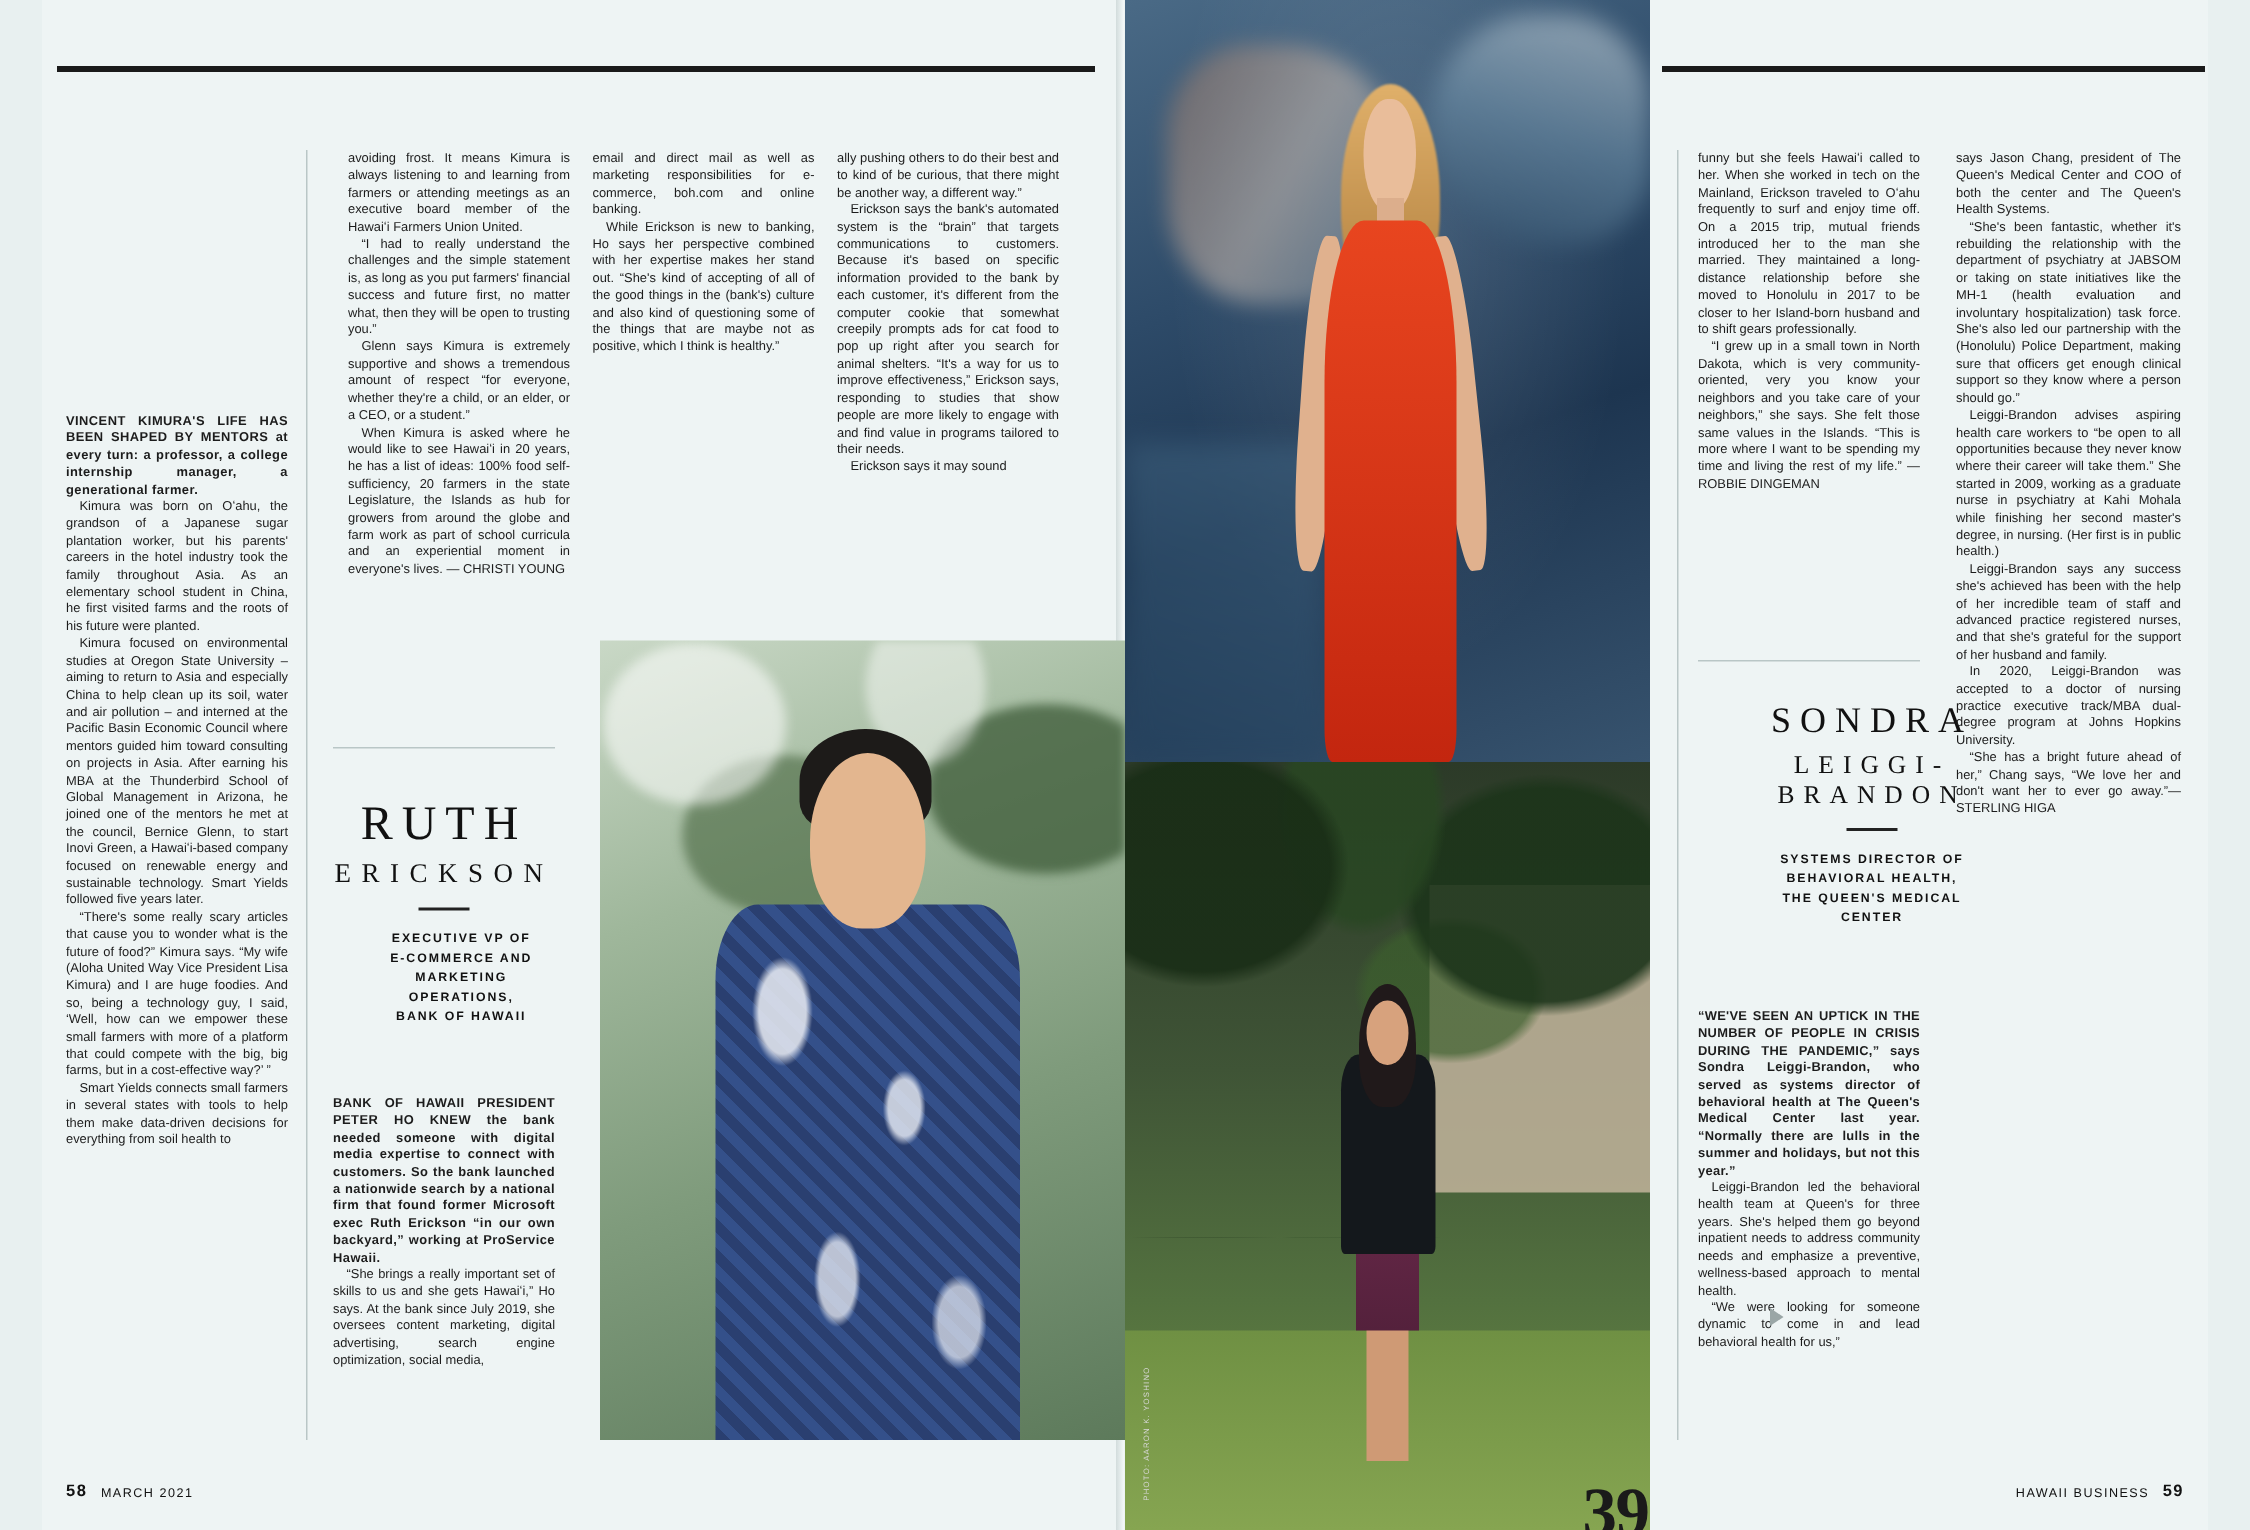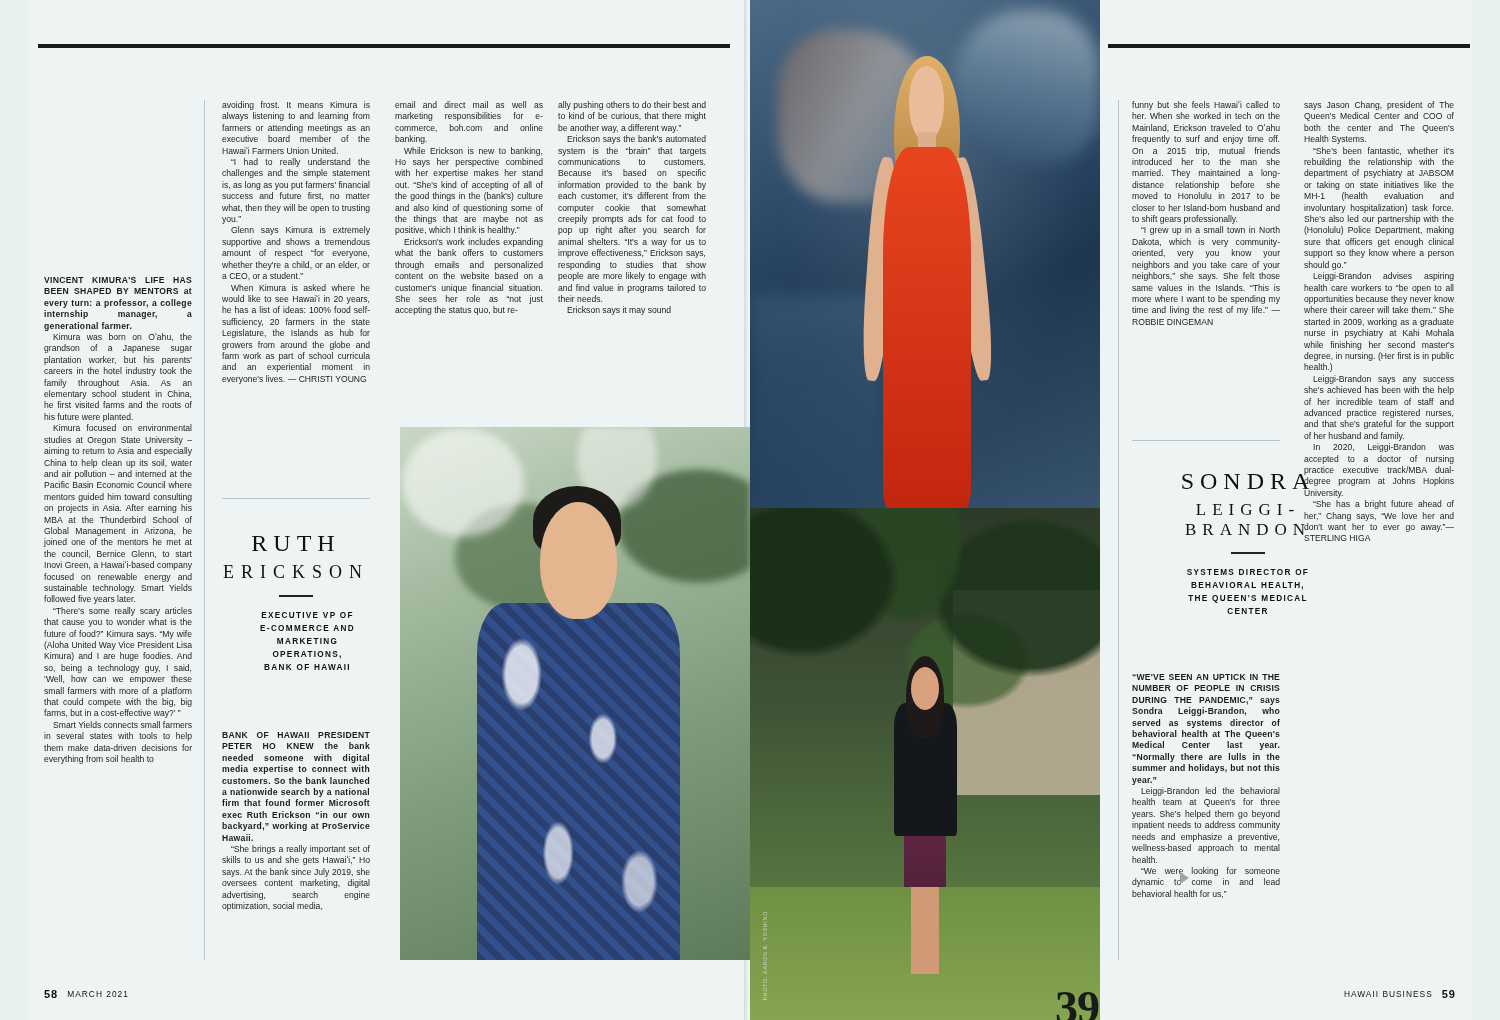--- a/index.html
+++ b/index.html
@@ -148,21 +148,21 @@
   .triangle{
     position:absolute;left:1180px;top:872px;width:0;height:0;
     border-left:9px solid #9aa6a6;border-top:6px solid transparent;border-bottom:6px solid transparent;
   }
 
   
   .folio{position:absolute;bottom:20px;font-size:8.4px;letter-spacing:1px;color:#111;}
   .folio-num{font-weight:bold;font-size:11px;}
   .folio-left{left:44px;}
   .folio-right{right:44px;text-align:right;}
-  .folio-row{display:flex;align-items:center;gap:9px;}
+  .folio-row{display:flex;align-items:flex-end;gap:9px;}
   .bignum{
     position:absolute;left:1055px;bottom:-14px;font-family:"Liberation Serif",serif;
     font-size:46px;font-weight:bold;color:#1a1a1a;letter-spacing:-1px;
   }
   .pullquote{font-weight:bold;letter-spacing:.2px;}
 </style>
 </head>
 <body>
 
 <div class="spread">
@@ -176,49 +176,48 @@
 
 
   <div class="col" style="left:44px;top:275px;width:148px;">
     <p class="first lead">VINCENT KIMURA'S LIFE HAS BEEN SHAPED BY MENTORS at every turn: a professor, a college internship manager, a generational farmer.</p>
     <p>Kimura was born on Oʻahu, the grandson of a Japanese sugar plantation worker, but his parents' careers in the hotel industry took the family throughout Asia. As an elementary school student in China, he first visited farms and the roots of his future were planted.</p>
     <p>Kimura focused on environmental studies at Oregon State University – aiming to return to Asia and especially China to help clean up its soil, water and air pollution – and interned at the Pacific Basin Economic Council where mentors guided him toward consulting on projects in Asia. After earning his MBA at the Thunderbird School of Global Management in Arizona, he joined one of the mentors he met at the council, Bernice Glenn, to start Inovi Green, a Hawaiʻi-based company focused on renewable energy and sustainable technology. Smart Yields followed five years later.</p>
     <p>“There's some really scary articles that cause you to wonder what is the future of food?” Kimura says. “My wife (Aloha United Way Vice President Lisa Kimura) and I are huge foodies. And so, being a technology guy, I said, ‘Well, how can we empower these small farmers with more of a platform that could compete with the big, big farms, but in a cost-effective way?’ ”</p>
     <p>Smart Yields connects small farmers in several states with tools to help them make data-driven decisions for everything from soil health to</p>
   </div>
 
-  <div class="col" style="left:222px;top:100px;width:148px;">
+  <div class="col" style="left:232px;top:100px;width:148px;">
     <p class="first">avoiding frost. It means Kimura is always listening to and learning from farmers or attending meetings as an executive board member of the Hawaiʻi Farmers Union United.</p>
     <p>“I had to really understand the challenges and the simple statement is, as long as you put farmers' financial success and future first, no matter what, then they will be open to trusting you.”</p>
     <p>Glenn says Kimura is extremely supportive and shows a tremendous amount of respect “for everyone, whether they're a child, or an elder, or a CEO, or a student.”</p>
     <p>When Kimura is asked where he would like to see Hawaiʻi in 20 years, he has a list of ideas: 100% food self-sufficiency, 20 farmers in the state Legislature, the Islands as hub for growers from around the globe and farm work as part of school curricula and an experiential moment in everyone's lives. — CHRISTI YOUNG</p>
   </div>
 
   <div class="hline" style="left:222px;top:498px;width:148px;"></div>
   <div class="vline" style="left:204px;top:100px;height:860px;"></div>
 
   <div class="headline" style="left:222px;top:530px;width:148px;">
-    <div class="hl-first" style="font-size:24px;letter-spacing:6px;text-align:center;">RUTH</div>
+    <div class="hl-first" style="font-size:32px;letter-spacing:6px;text-align:center;">RUTH</div>
     <div class="hl-last" style="font-size:18px;letter-spacing:7px;">ERICKSON</div>
     <div class="hl-rule"></div>
     <div class="role" style="white-space:pre-line;margin-left:23px;">EXECUTIVE VP OF
 E-COMMERCE AND
 MARKETING OPERATIONS,
 BANK OF HAWAII</div>
   </div>
 
   <div class="col" style="left:222px;top:730px;width:148px;">
     <p class="first lead">BANK OF HAWAII PRESIDENT PETER HO KNEW the bank needed someone with digital media expertise to connect with customers. So the bank launched a nationwide search by a national firm that found former Microsoft exec Ruth Erickson “in our own backyard,” working at ProService Hawaii.</p>
     <p>“She brings a really important set of skills to us and she gets Hawaiʻi,” Ho says. At the bank since July 2019, she oversees content marketing, digital advertising, search engine optimization, social media,</p>
   </div>
 
   <div class="col" style="left:395px;top:100px;width:148px;">
     <p class="first">email and direct mail as well as marketing responsibilities for e-commerce, boh.com and online banking.</p>
     <p>While Erickson is new to banking, Ho says her perspective combined with her expertise makes her stand out. “She's kind of accepting of all of the good things in the (bank's) culture and also kind of questioning some of the things that are maybe not as positive, which I think is healthy.”</p>
-    <p>Erickson's work includes expanding what the bank offers to customers through emails and personalized content on the website based on a customer's unique financial situation. She sees her role as “not just accepting the status quo, but re-</p>
   </div>
 
   <div class="col" style="left:558px;top:100px;width:148px;">
     <p class="first">ally pushing others to do their best and to kind of be curious, that there might be another way, a different way.”</p>
     <p>Erickson says the bank's automated system is the “brain” that targets communications to customers. Because it's based on specific information provided to the bank by each customer, it's different from the computer cookie that somewhat creepily prompts ads for cat food to pop up right after you search for animal shelters. “It's a way for us to improve effectiveness,” Erickson says, responding to studies that show people are more likely to engage with and find value in programs tailored to their needs.</p>
     <p>Erickson says it may sound</p>
   </div>
 
   <div class="photo img-red">
     <div class="brush1"></div>

